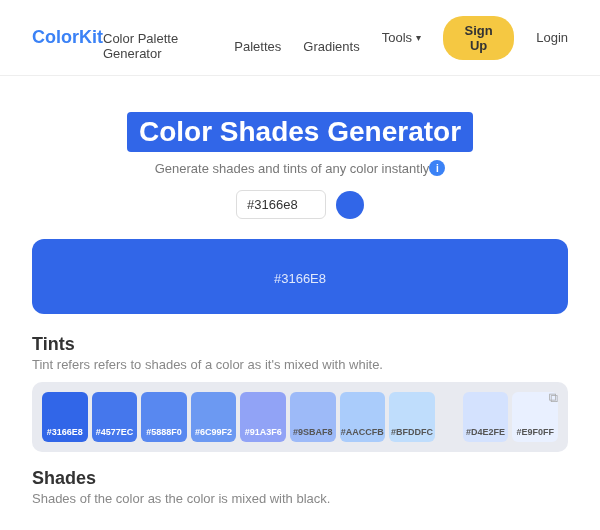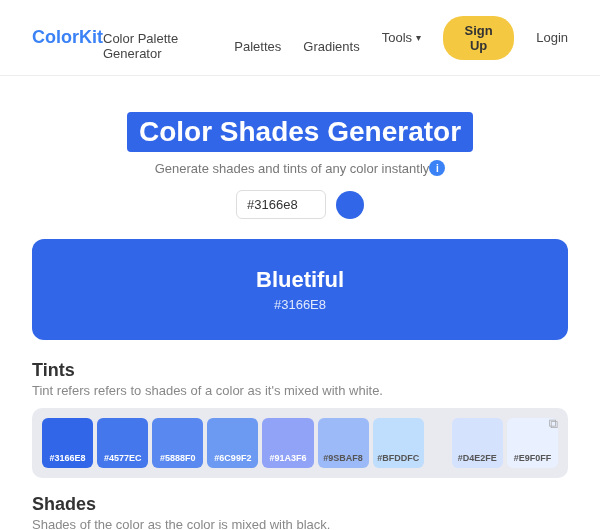--- a/index.html
+++ b/index.html
@@ -66,21 +66,20 @@
     <span>Generate shades and tints of any color instantly</span>
     <span class="info-icon">i</span>
   </div>
   <div class="color-input-row">
     <input class="hex-input" type="text" value="#3166e8" style="">
     <button class="color-swatch-circle" style="background:#3166e8;"></button>
   </div>
 </div>
 
 <div class="color-card" style="background:#3166e8;">
-  <div class="color-card-name">Bluetiful</div>
   <div class="color-card-hex">#3166E8</div>
 </div>
 
 <div class="section">
   <div class="section-title">Tints</div>
   <div class="section-desc">Tint refers refers to shades of a color as it's mixed with white.</div>
   <div class="shade-row-wrapper light">
     <span class="copy-icon">⧉</span>
     <div class="shade-row" id="tints-row">
         <div class="shade-cell" style="background: rgb(49, 102, 232);">
@@ -94,20 +93,23 @@
         </div>
         <div class="shade-cell" style="background: rgb(108, 153, 242);">
           <span class="shade-label" style="color: rgb(255, 255, 255);">#6C99F2</span>
         </div>
         <div class="shade-cell" style="background: rgb(145, 163, 246);">
           <span class="shade-label" style="color: rgb(255, 255, 255);">#91A3F6</span>
         </div>
         <div class="shade-cell" style="background: rgb(157, 186, 248);">
           <span class="shade-label" style="color: rgb(85, 85, 85);">#9SBAF8</span>
         </div>
+        <div class="shade-cell" style="background: rgb(170, 204, 251);">
+          <span class="shade-label" style="color: rgb(85, 85, 85);">#AACCFB</span>
+        </div>
         <div class="shade-cell" style="background: rgb(191, 221, 252);">
           <span class="shade-label" style="color: rgb(85, 85, 85);">#BFDDFC</span>
         </div>
         <div class="shade-cell" style="background: rgb(212, 226, 254); margin-left: 24px;">
           <span class="shade-label" style="color: rgb(85, 85, 85);">#D4E2FE</span>
         </div>
         <div class="shade-cell" style="background: rgb(233, 240, 255);">
           <span class="shade-label" style="color: rgb(85, 85, 85);">#E9F0FF</span>
         </div>
       </div>

